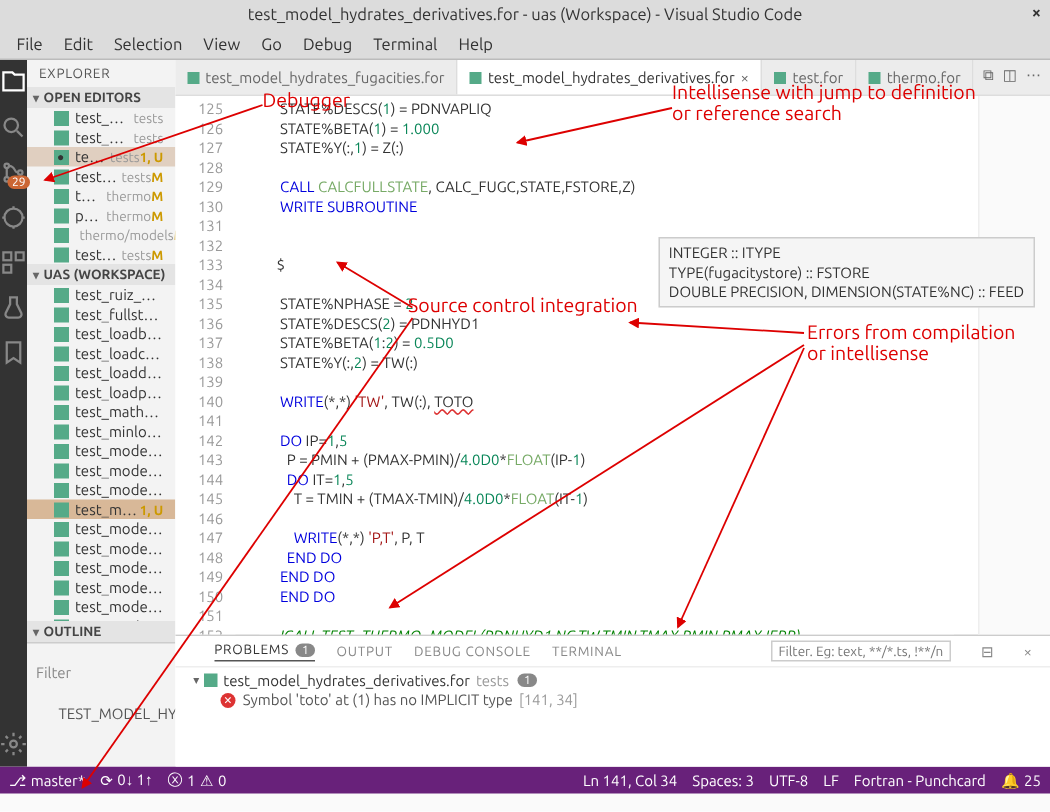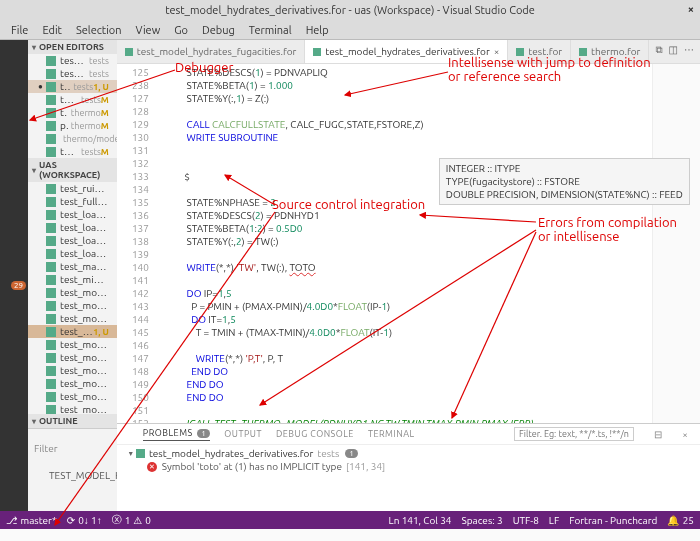--- a/index.html
+++ b/index.html
@@ -2,21 +2,21 @@
 <html><head>
 <meta charset="utf-8">
 <style>
 * { margin: 0; padding: 0; box-sizing: border-box; font-family: -apple-system, "Segoe UI", Ubuntu, sans-serif; }
 body { width: 700px; height: 541px; background: #fafafa; font-size: 11px; color: #333; overflow: hidden; position: relative; }
 .titlebar { height: 20px; background: #dcdcdc; display: flex; align-items: center; justify-content: center; font-size: 11px; position: relative; }
 .titlebar .close { position: absolute; right: 6px; top: 3px; font-weight: bold; cursor: pointer; }
 .menubar { height: 20px; background: #dcdcdc; display: flex; align-items: center; padding: 0 4px; font-size: 11px; border-bottom: 1px solid #bbb; }
 .menubar span { padding: 0 7px; cursor: pointer; }
 .main { display: flex; height: 471px; }
-.activitybar { width: 28px; background: #333333; display: flex; align-items: center; padding-top: 6px; gap: 12px; }
+.activitybar { width: 28px; background: #333333; display: flex; flex-direction: column; align-items: center; padding-top: 6px; gap: 12px; }
 .activitybar .ab-icon { width: 18px; height: 18px; color: #888; cursor: pointer; position: relative; }
 .activitybar .ab-icon.active { color: #fff; }
 .activitybar .badge { position: absolute; bottom: -2px; right: -2px; background: #c63; color: #fff; font-size: 8px; border-radius: 6px; padding: 0 3px; }
 .activitybar .bottom { margin-top: auto; margin-bottom: 6px; }
 .sidebar { width: 200px; background: #f3f3f3; display: flex; flex-direction: column; font-size: 10px; color: #333; overflow: hidden; }
 .sidebar-header { padding: 4px 8px; font-size: 9px; color: #555; letter-spacing: 0.5px; }
 .section-header { padding: 2px 4px; background: #e4e4e4; font-size: 9px; font-weight: bold; color: #444; display: flex; align-items: center; cursor: pointer; }
 .section-header::before { content: "▾"; font-size: 8px; margin-right: 3px; color: #666; }
 .file-item { display: flex; align-items: center; padding: 1px 4px 1px 18px; cursor: pointer; color: #333; white-space: nowrap; }
 .file-item.has-dot::before { content: "●"; color: #333; position: absolute; left: 38px; font-size: 8px; }
@@ -120,20 +120,21 @@
     <div class="ab-icon"><svg viewBox="0 0 24 24" fill="none" stroke="currentColor" stroke-width="2">
           <path d="M6 3h12v18l-6-4-6 4z"></path>
         </svg></div>
     <div class="ab-icon bottom"><svg viewBox="0 0 24 24" fill="none" stroke="currentColor" stroke-width="2">
           <circle cx="12" cy="12" r="3"></circle>
           <path d="M12 2v3M12 19v3M4 12H1M23 12h-3M5 5l2 2M17 17l2 2M5 19l2-2M17 7l2-2"></path>
         </svg></div>
   </div>
 
   <div class="sidebar">
+    <div class="sidebar-header">EXPLORER</div>
     <div class="section-header">
         <span>OPEN EDITORS</span>
       </div>
     <div id="open-editors-list">
         <div class="file-item">
           <span class="ficon for"></span>
           <span class="fname">test_dave_lng_case.for</span>
           <span class="fpath">tests</span>
           <span class="mark"></span>
         </div>
@@ -315,21 +316,21 @@
         </div>
       <div class="tab-actions">
         <span>⧉</span>
         <span>◫</span>
         <span>⋯</span>
       </div>
     </div>
     <div class="code-area">
       <div class="gutter" id="gutter">
           <div>125</div>
-          <div>238</div>
+          <div>126</div>
           <div>127</div>
           <div>128</div>
           <div>129</div>
           <div>130</div>
           <div>131</div>
           <div>132</div>
           <div>133</div>
           <div>134</div>
           <div>135</div>
           <div>136</div>

